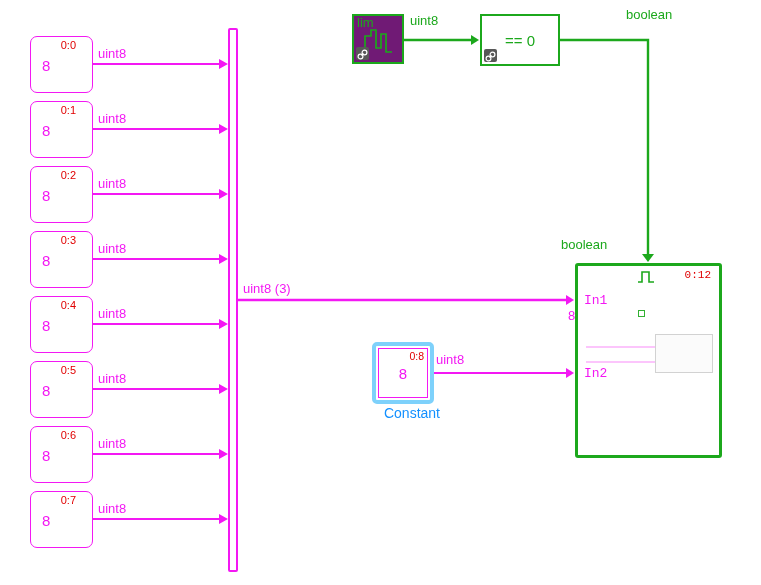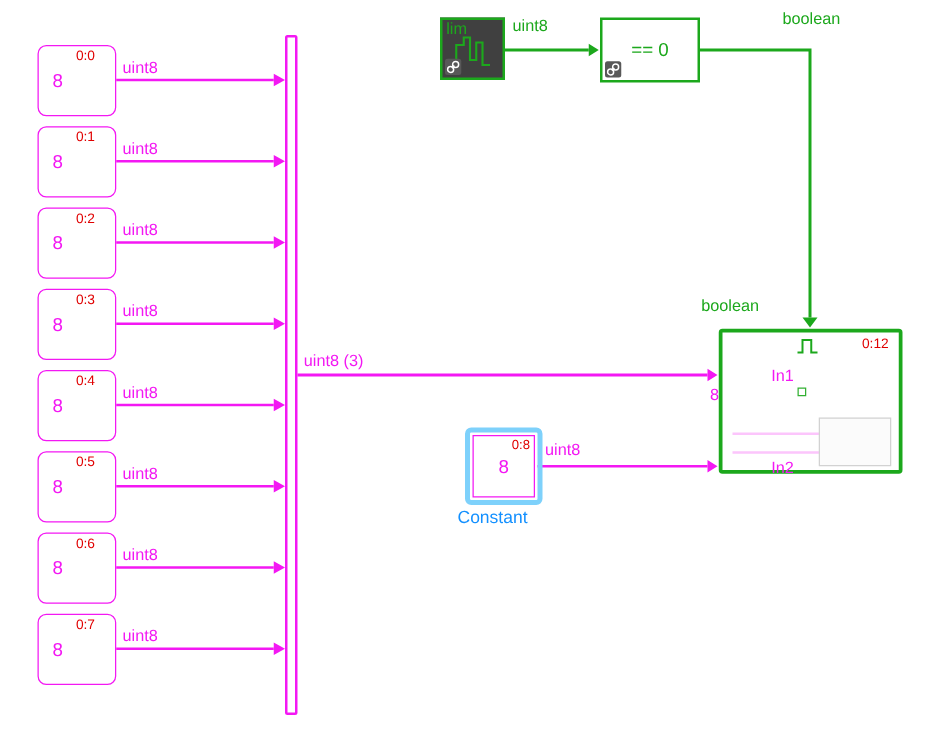--- a/index.html
+++ b/index.html
@@ -18,50 +18,50 @@
        border-radius:7px;background:#fff;box-sizing:border-box;}
   .src-val{position:absolute;left:11px;top:50%;transform:translateY(-50%);
            color:var(--mag);font-size:15px;}
   .src-order{position:absolute;right:16px;top:2px;color:var(--red);font-size:11px;}
   .sig-label{position:absolute;color:var(--mag);font-size:13px;white-space:nowrap;}
   .grn-label{position:absolute;color:var(--grn);font-size:13px;white-space:nowrap;}
   .mux{position:absolute;left:228px;top:28px;width:10px;height:544px;
        border:2px solid var(--mag);background:#fff;box-sizing:border-box;border-radius:2px;}
   
   .lim-block{position:absolute;left:352px;top:14px;width:52px;height:50px;
-             border:2px solid var(--grn);background:#404040;box-sizing:border-box;}
+             border:2px solid var(--grn);background:#701a75;box-sizing:border-box;}
   .lim-name{position:absolute;left:3px;top:-1px;color:var(--grn);font-size:13px;}
   .lim-wave{position:absolute;left:9px;top:10px;}
   
   .cmp-block{position:absolute;left:480px;top:14px;width:80px;height:52px;
              border:2px solid var(--grn);background:#fff;box-sizing:border-box;
              display:flex;align-items:center;justify-content:center;
              color:var(--grn);font-size:15px;}
   .badge{position:absolute;left:2px;bottom:2px;width:13px;height:13px;
          background:#585858;border-radius:2px;}
   
-  .subsys{position:absolute;left:575px;top:263px;width:147px;height:116px;
-          border:3px solid var(--grn);border-radius:3px;background:#fff;box-sizing:border-box;}
+  .subsys{position:absolute;left:575px;top:263px;width:147px;height:195px;
+          border:3px solid var(--grn);border-radius:3px;background:#fff;box-sizing:border-box;font-family:Liberation Mono, monospace;}
   .subsys .order{position:absolute;right:8px;top:3px;color:var(--red);font-size:11px;}
   .subsys .trig{position:absolute;left:59px;top:4px;}
-  .port-label{position:absolute;left:6px;color:var(--mag);font-size:13px;margin-left:33px;}
+  .port-label{position:absolute;left:6px;color:var(--mag);font-size:13px;}
   .prev-rect{position:absolute;left:77px;top:68px;width:56px;height:37px;
              border:1px solid #c4c4c4;background:#fafafa;opacity:.75;}
   .prev-sq{position:absolute;left:60px;top:44px;width:7px;height:7px;
            border:1.5px solid var(--grn);background:#fff;box-sizing:border-box;opacity:.9;}
   .prev-line{position:absolute;height:2px;background:var(--mag);opacity:.25;}
   
   .const-outer{position:absolute;left:372px;top:342px;width:62px;height:62px;
                border:4px solid var(--sel);border-radius:5px;box-sizing:border-box;}
   .const-block{position:absolute;left:378px;top:348px;width:50px;height:50px;
                border:1.5px solid var(--mag);background:#fff;box-sizing:border-box;
                display:flex;align-items:center;justify-content:center;
                color:var(--mag);font-size:15px;}
   .const-order{position:absolute;right:3px;top:1px;color:var(--red);font-size:10.5px;}
-  .const-name{position:absolute;left:366px;top:405px;width:74px;text-align:left;
+  .const-name{position:absolute;left:366px;top:405px;width:74px;text-align:right;
               color:var(--blu);font-size:14px;}
 </style>
 </head>
 <body>
 
 <div class="canvas">
 
   <svg class="wires" width="761" height="585" viewBox="0 0 761 585">
 
     <line x1="93" y1="64" x2="219" y2="64" stroke="#F318F3" stroke-width="2"></line>

